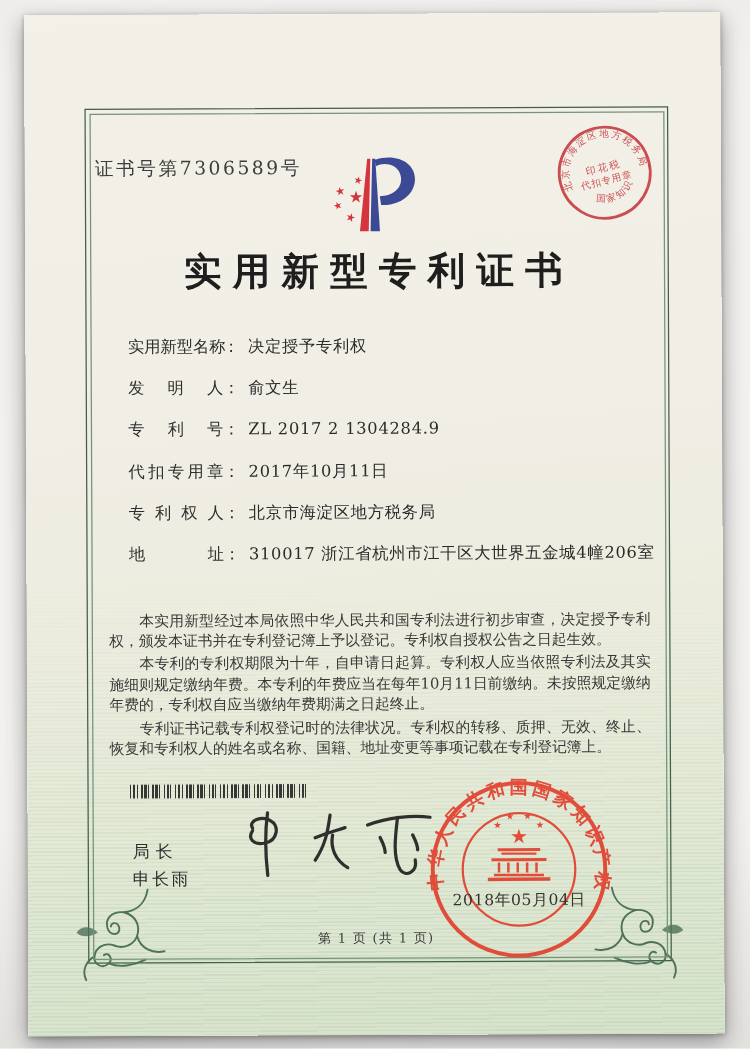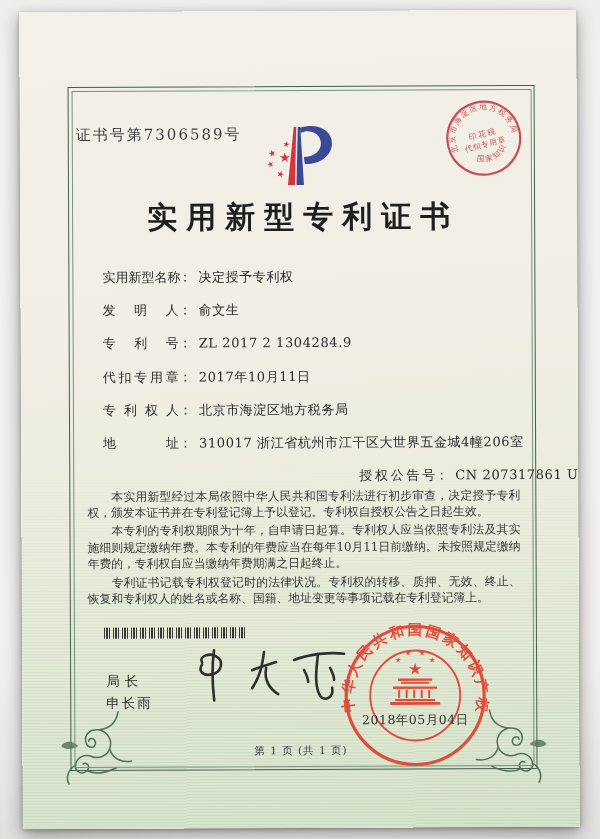--- a/index.html
+++ b/index.html
@@ -152,21 +152,20 @@
       <div class="f-row">
         <span class="f-label">代扣专用章</span><span class="f-colon">：</span><span class="f-value">2017年10月11日</span>
       </div>
       <div class="f-row">
         <span class="f-label">专利权人</span><span class="f-colon">：</span><span class="f-value">北京市海淀区地方税务局</span>
       </div>
       <div class="f-row">
         <span class="f-label">地址</span><span class="f-colon">：</span><span class="f-value">310017 浙江省杭州市江干区大世界五金城4幢206室</span>
       </div>
       <div class="f-row grant-row">
-        <span class="grant-col2"><span class="f-label">授权公告号</span><span class="f-colon">：</span><span class="f-value">CN 207317861 U</span></span>
       </div>
     </div>
 
     <div class="abs paras">
       <p>本实用新型经过本局依照中华人民共和国专利法进行初步审查，决定授予专利权，颁发本证书并在专利登记簿上予以登记。专利权自授权公告之日起生效。</p>
       <p>本专利的专利权期限为十年，自申请日起算。专利权人应当依照专利法及其实施细则规定缴纳年费。本专利的年费应当在每年10月11日前缴纳。未按照规定缴纳年费的，专利权自应当缴纳年费期满之日起终止。</p>
       <p class="last">专利证书记载专利权登记时的法律状况。专利权的转移、质押、无效、终止、恢复和专利权人的姓名或名称、国籍、地址变更等事项记载在专利登记簿上。</p>
     </div>
 
     <div class="abs barcode"></div>

